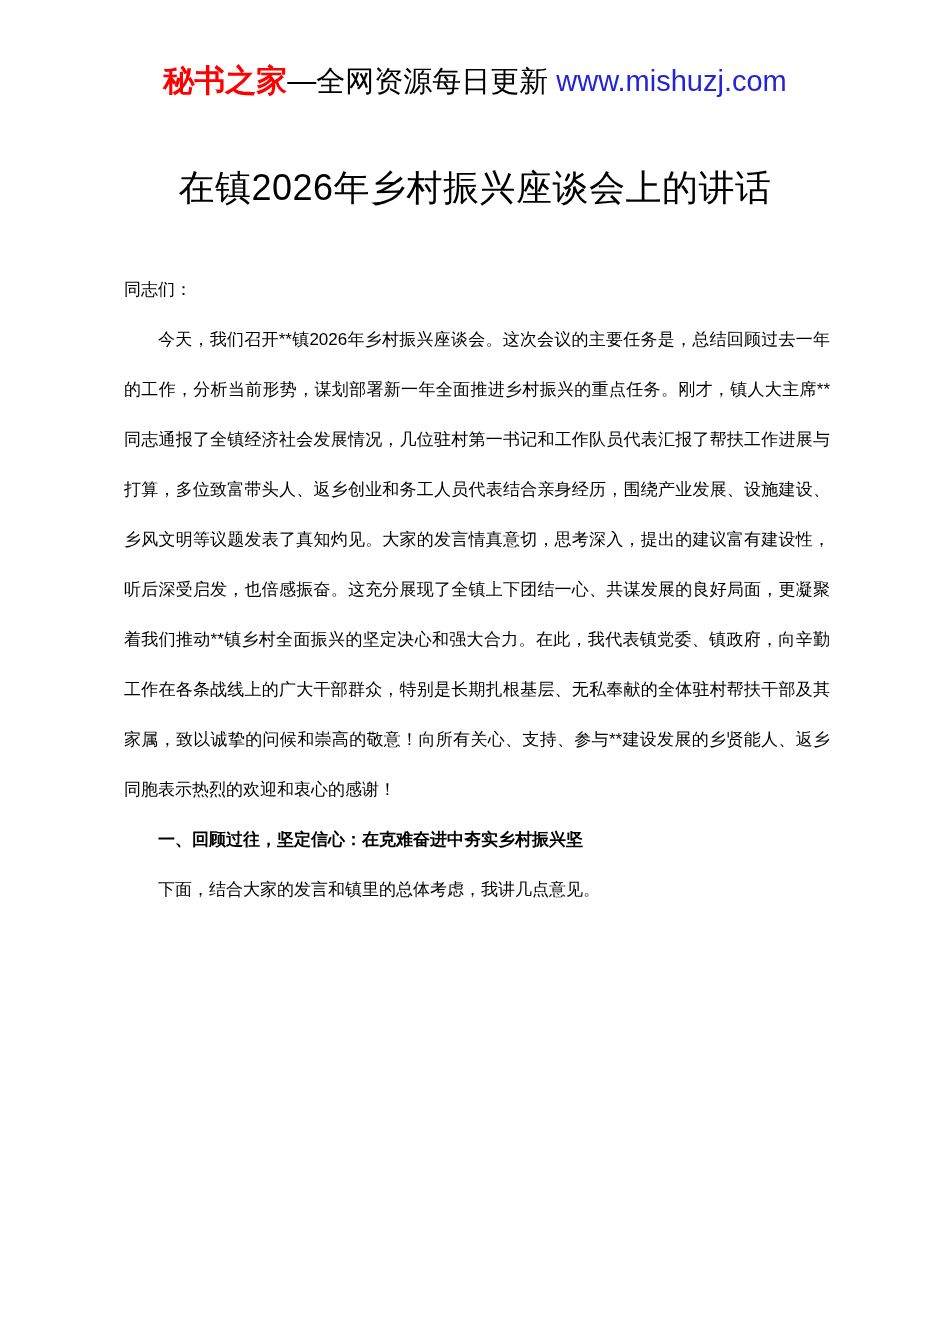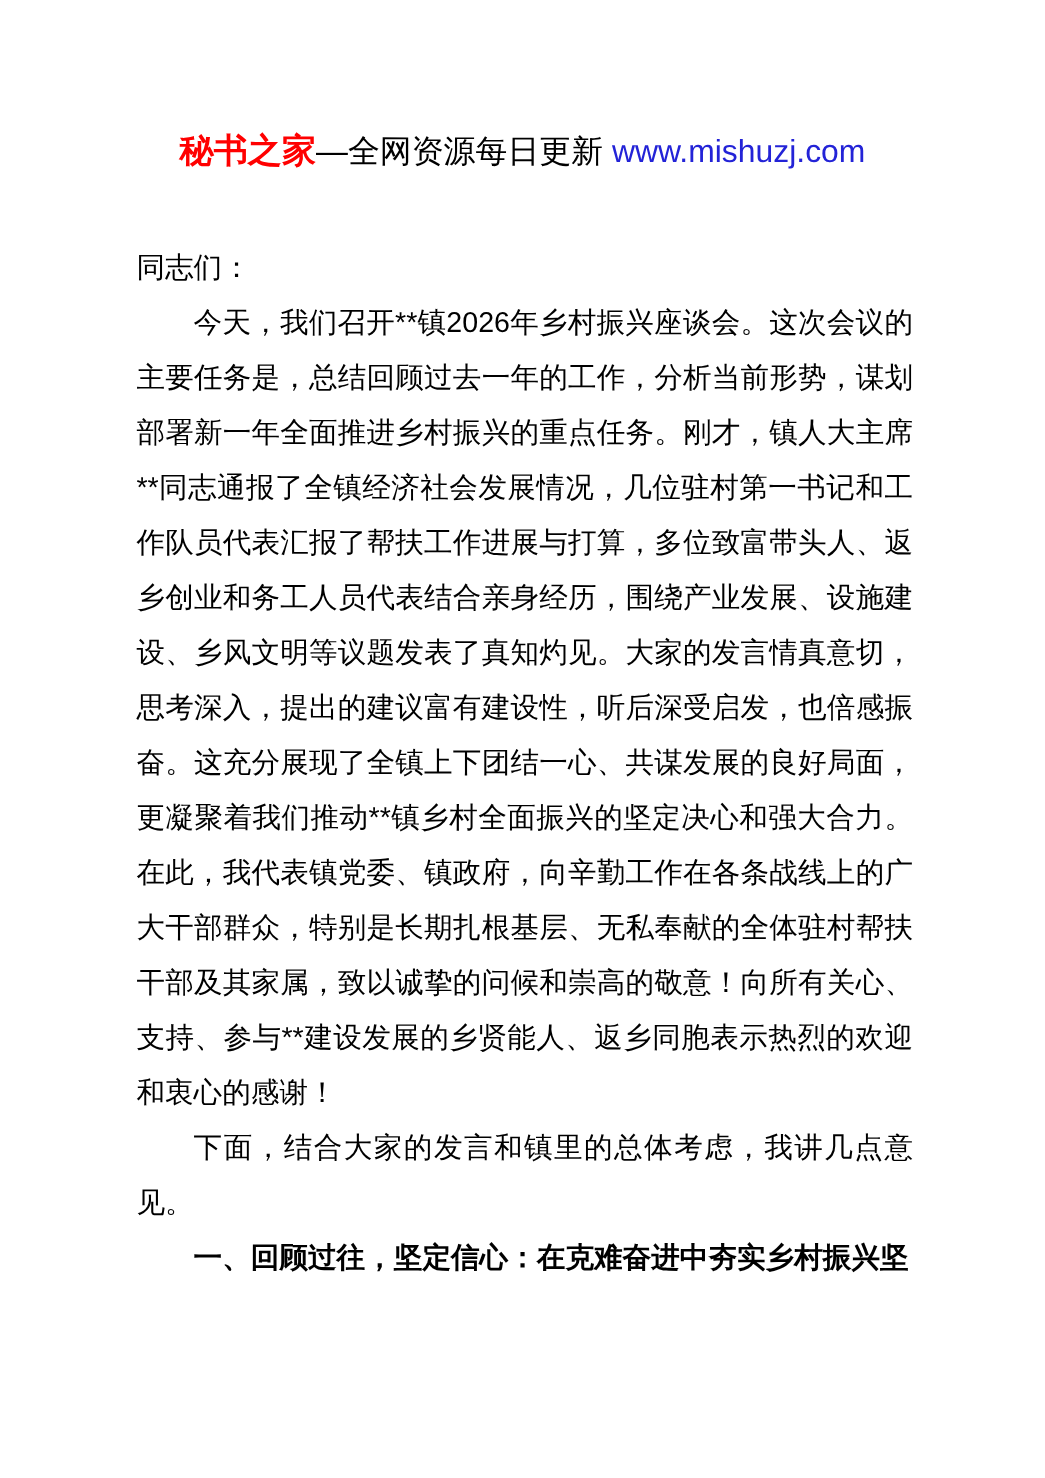--- a/index.html
+++ b/index.html
@@ -7,21 +7,21 @@
   .page {
     position: relative;
     width: 950px;
     height: 1344px;
     background: #ffffff;
     overflow: hidden;
     font-family: "Liberation Sans", "DejaVu Sans", sans-serif;
     color: #000000;
   }
   .site-header {
-    padding-top: 116px;
+    padding-top: 60px;
     text-align: center;
     line-height: 42px;
     white-space: nowrap;
   }
   .site-name {
     color: #ff0000;
     font-weight: 700;
     font-size: 31px;
   }
   .site-tagline {
@@ -37,38 +37,39 @@
     margin: 58px 0 0 0;
     text-align: center;
     font-size: 36px;
     font-weight: 400;
     line-height: 46px;
     letter-spacing: 0.5px;
   }
   .content {
     margin: 54px 120px 0 124px;
     width: 706px;
-    font-size: 26px;
+    font-size: 17px;
     line-height: 50px;
     text-align: justify;
     text-justify: inter-ideograph;
   }
   .content p { margin: 0; padding: 0; }
   .indent { text-indent: 2em; }
   .bold-run { font-weight: 400; }
   .section-heading { font-weight: 600; }
 </style>
 </head>
 <body>
 
 <div class="page">
 
   <div class="site-header"><span class="site-name">秘书之家</span><span class="site-tagline">—全网资源每日更新 </span><span class="site-url">www.mishuzj.com</span></div>
 
+  <h1 class="doc-title">在镇2026年乡村振兴座谈会上的讲话</h1>
 
   <div class="content">
     <p>同志们：</p>
     <p class="indent"><span>今天，我们召开**镇2026年乡村振兴座谈会。这次会议的主要任务是，总结回顾过去一年的工作，分析当前形势，谋划部署新一年全面推进乡村振兴的重点任务。刚才，镇人大主席**同志通报了全镇经济社会发展情况，几位驻村</span><span class="bold-run">第一</span><span>书记和工作队员代表汇报了帮扶工作进展与打算，多位致富带头人、返乡创业和务工人员代表结合亲身经历，围绕产业发展、设施建设、乡风文明等议题发表了真知灼见。大家的发言情真意切，思考深入，提出的建议富有建设性，听后深受启发，也倍感振奋。这充分展现了全镇上下团结一心、共谋发展的良好局面，更凝聚着我们推动**镇乡村全面振兴的坚定决心和强大合力。在此，我代表镇党委、镇政府，向辛勤工作在各条战线上的广大干部群众，特别是长期扎根基层、无私奉献的全体驻村帮扶干部及其家属，致以诚挚的问候和崇高的敬意！向所有关心、支持、参与**建设发展的乡贤能人、返乡同胞表示热烈的欢迎和衷心的感谢！</span></p>
+    <p class="indent section-heading">一、回顾过往，坚定信心：在克难奋进中夯实乡村振兴坚</p>
     <p class="indent">下面，结合大家的发言和镇里的总体考虑，我讲几点意见。</p>
-    <p class="indent section-heading">一、回顾过往，坚定信心：在克难奋进中夯实乡村振兴坚</p>
   </div>
 
 </div>
 
 </body></html>

